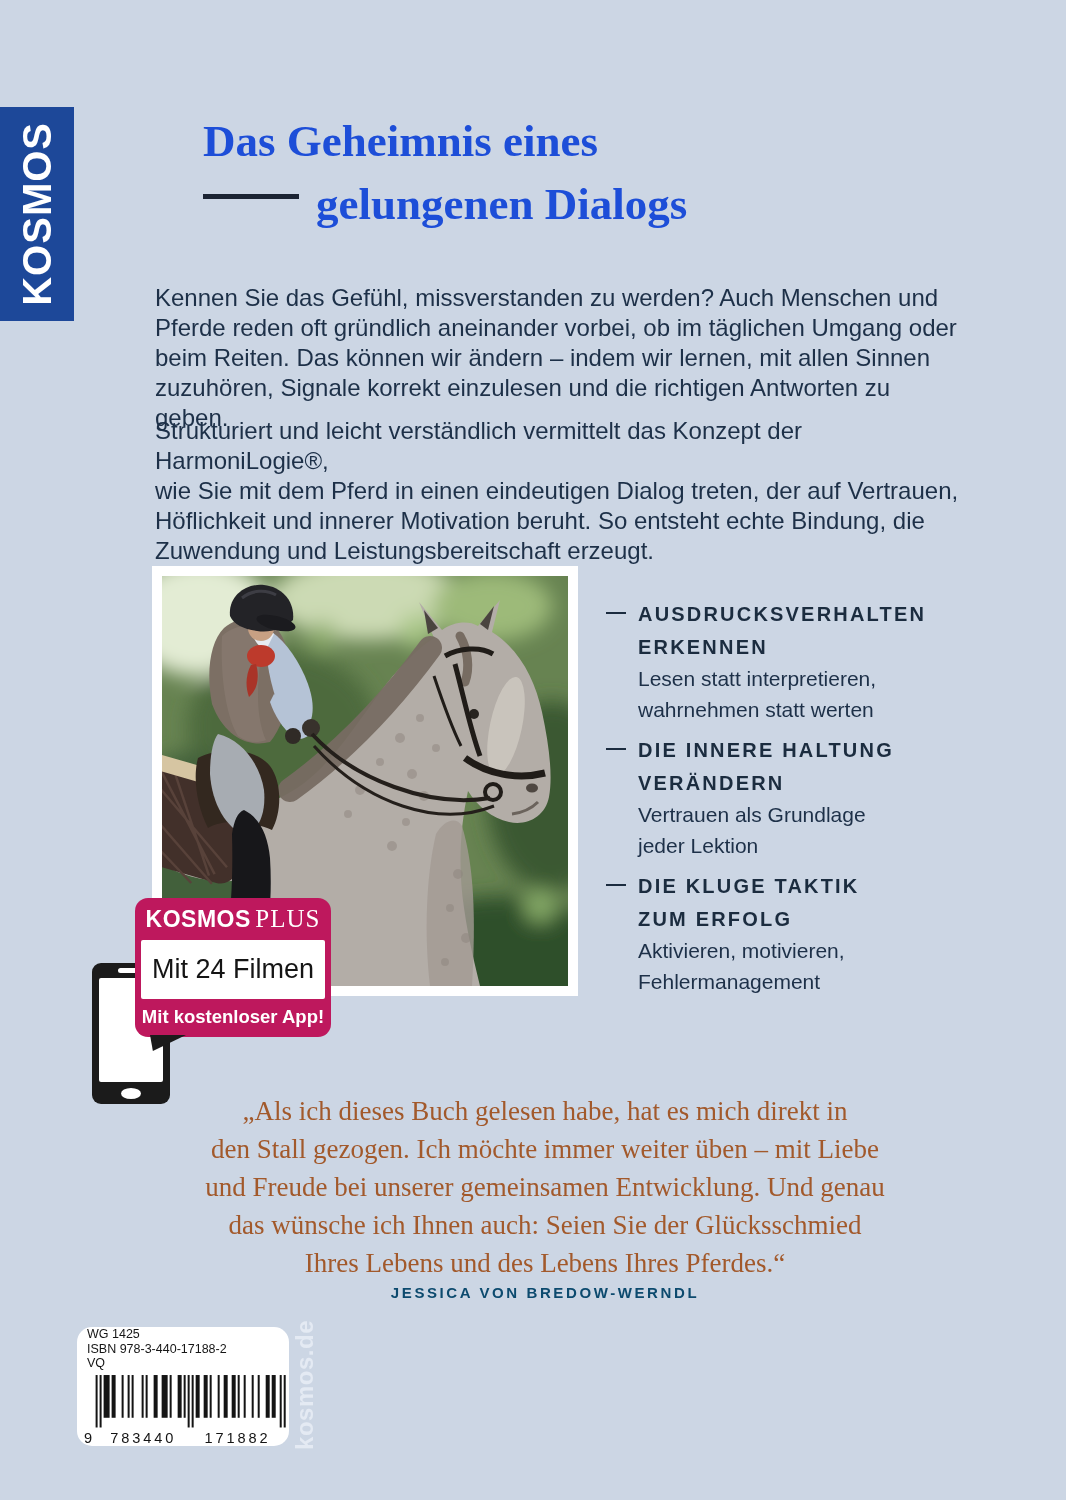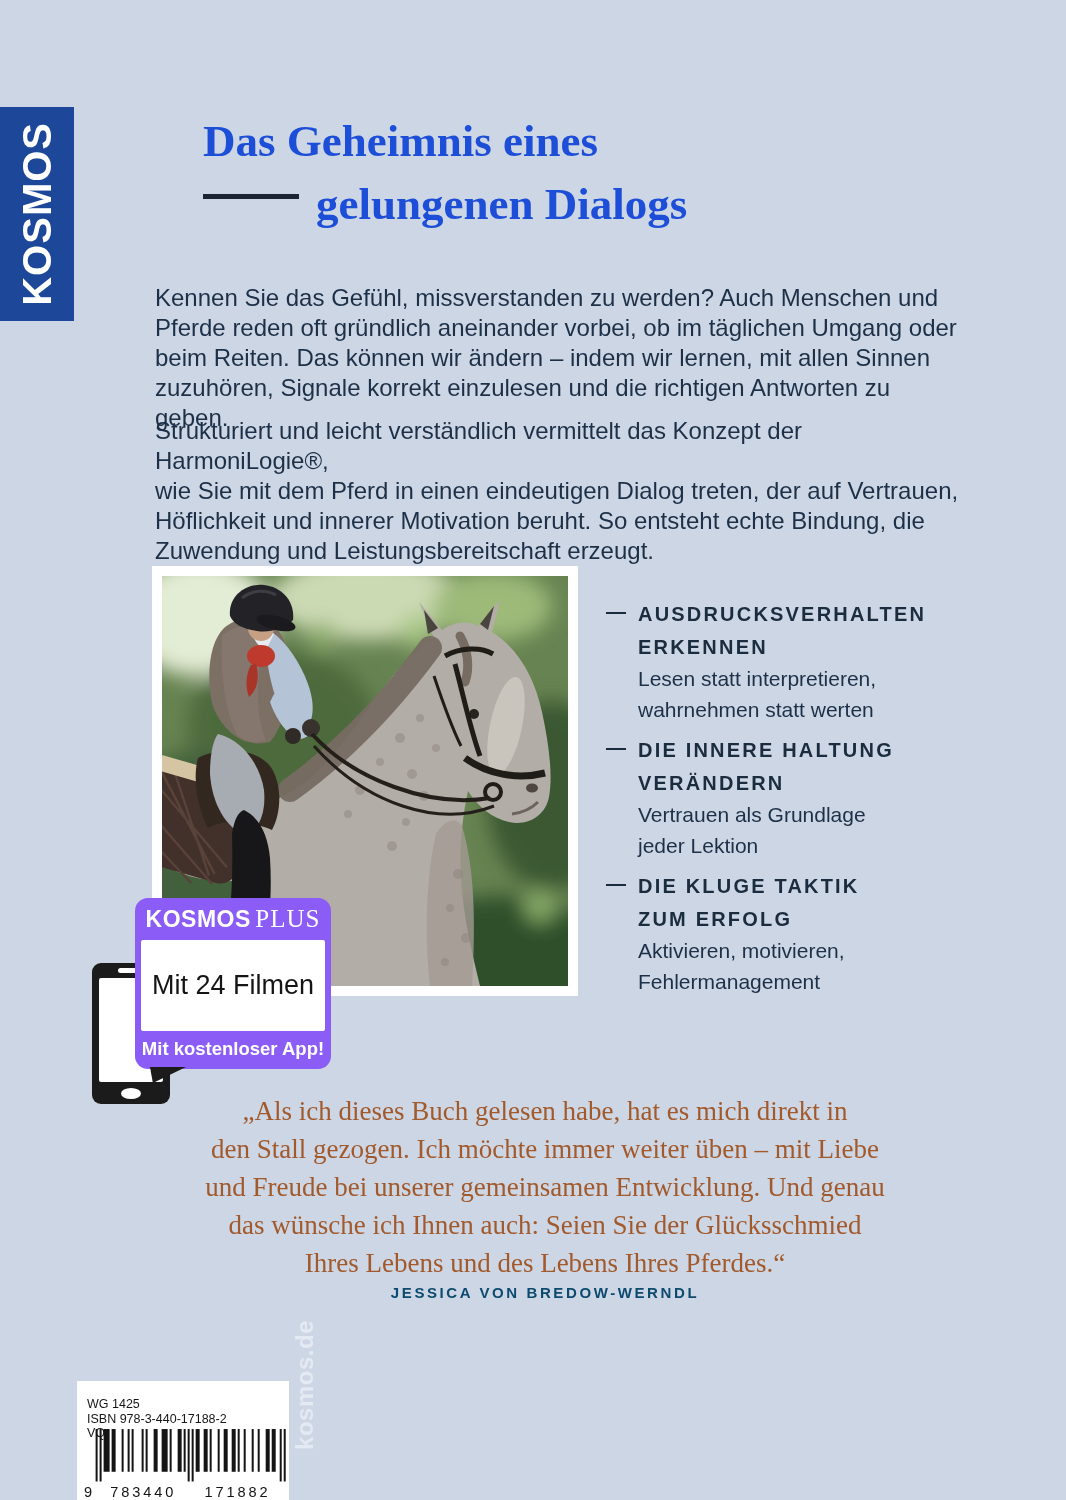--- a/index.html
+++ b/index.html
@@ -37,41 +37,41 @@
          letter-spacing:2.2px;white-space:pre-line;}
   .fbody{color:#1d3048;font-size:21px;line-height:30.5px;white-space:pre-line;}
 
   
   .phone{position:absolute;left:92px;top:963px;width:78px;height:141px;background:#1b1b1b;
          border-radius:9px;z-index:3;}
   .phone-screen{position:absolute;left:7px;top:15px;right:7px;bottom:22px;background:#fff;border-radius:2px;}
   .phone-speaker{position:absolute;left:26px;top:5px;width:24px;height:5px;background:#fff;border-radius:3px;}
   .phone-home{position:absolute;left:50%;bottom:5px;transform:translateX(-50%);
          width:20px;height:11px;background:#fff;border-radius:50%;}
-  .badge{position:absolute;left:135px;top:898px;width:196px;background:#8b5cf6;border-radius:13px;
+  .badge{position:absolute;left:135px;top:898px;width:196px;background:#be185d;border-radius:13px;
          padding:6px 5px 8px;box-sizing:border-box;text-align:center;z-index:4;}
   .badge-title{color:#fff;line-height:30px;}
   .badge-brand{font-weight:bold;font-size:23px;letter-spacing:0.5px;}
   .badge-plus{font-family:"Liberation Serif",serif;font-size:25px;letter-spacing:1px;}
-  .badge-box{background:#fff;color:#151515;margin:3px 1px 6px;padding:32px 0;
+  .badge-box{background:#fff;color:#151515;margin:3px 1px 6px;padding:16px 0;
          font-size:27px;line-height:1;border-radius:2px;}
   .badge-app{color:#fff;font-weight:bold;font-size:18.5px;line-height:24px;}
   .badge-tail{position:absolute;left:15px;bottom:-14px;width:36px;height:16px;background:#1b1b1b;
          clip-path:polygon(0 0,100% 0,8% 100%);}
 
   
   .quote{position:absolute;left:153px;top:1092px;width:784px;text-align:center;color:#a2592b;
          font-family:"Liberation Serif",serif;font-size:27px;line-height:38px;
          white-space:pre-line;}
   .attribution{position:absolute;left:153px;top:1284px;width:784px;text-align:center;
          color:#0c4a6e;font-weight:bold;font-size:15px;letter-spacing:2.6px;}
 
   
-  .isbn-box{position:absolute;left:77px;top:1381px;width:212px;height:119px;background:#fff;
-         padding:16px 0 0 10px;box-sizing:border-box;}
+  .isbn-box{position:absolute;left:77px;top:1327px;width:212px;height:119px;background:#fff;
+         padding:0 0 0 10px;box-sizing:border-box;border-radius:15px;}
   .isbn-line{color:#161616;font-size:12.5px;line-height:14.5px;}
   .ean{position:absolute;left:5px;top:48px;width:204px;height:70px;}
   .ean text{font-family:"Liberation Sans",sans-serif;font-size:15px;fill:#141414;}
 
   
   .site{position:absolute;left:291px;top:1326px;width:28px;height:118px;
         display:flex;align-items:center;justify-content:center;}
   .site-text{writing-mode:vertical-rl;transform:rotate(180deg);color:#e4eaf3;font-weight:bold;
         font-size:24px;letter-spacing:0.5px;line-height:1;}
 </style>

